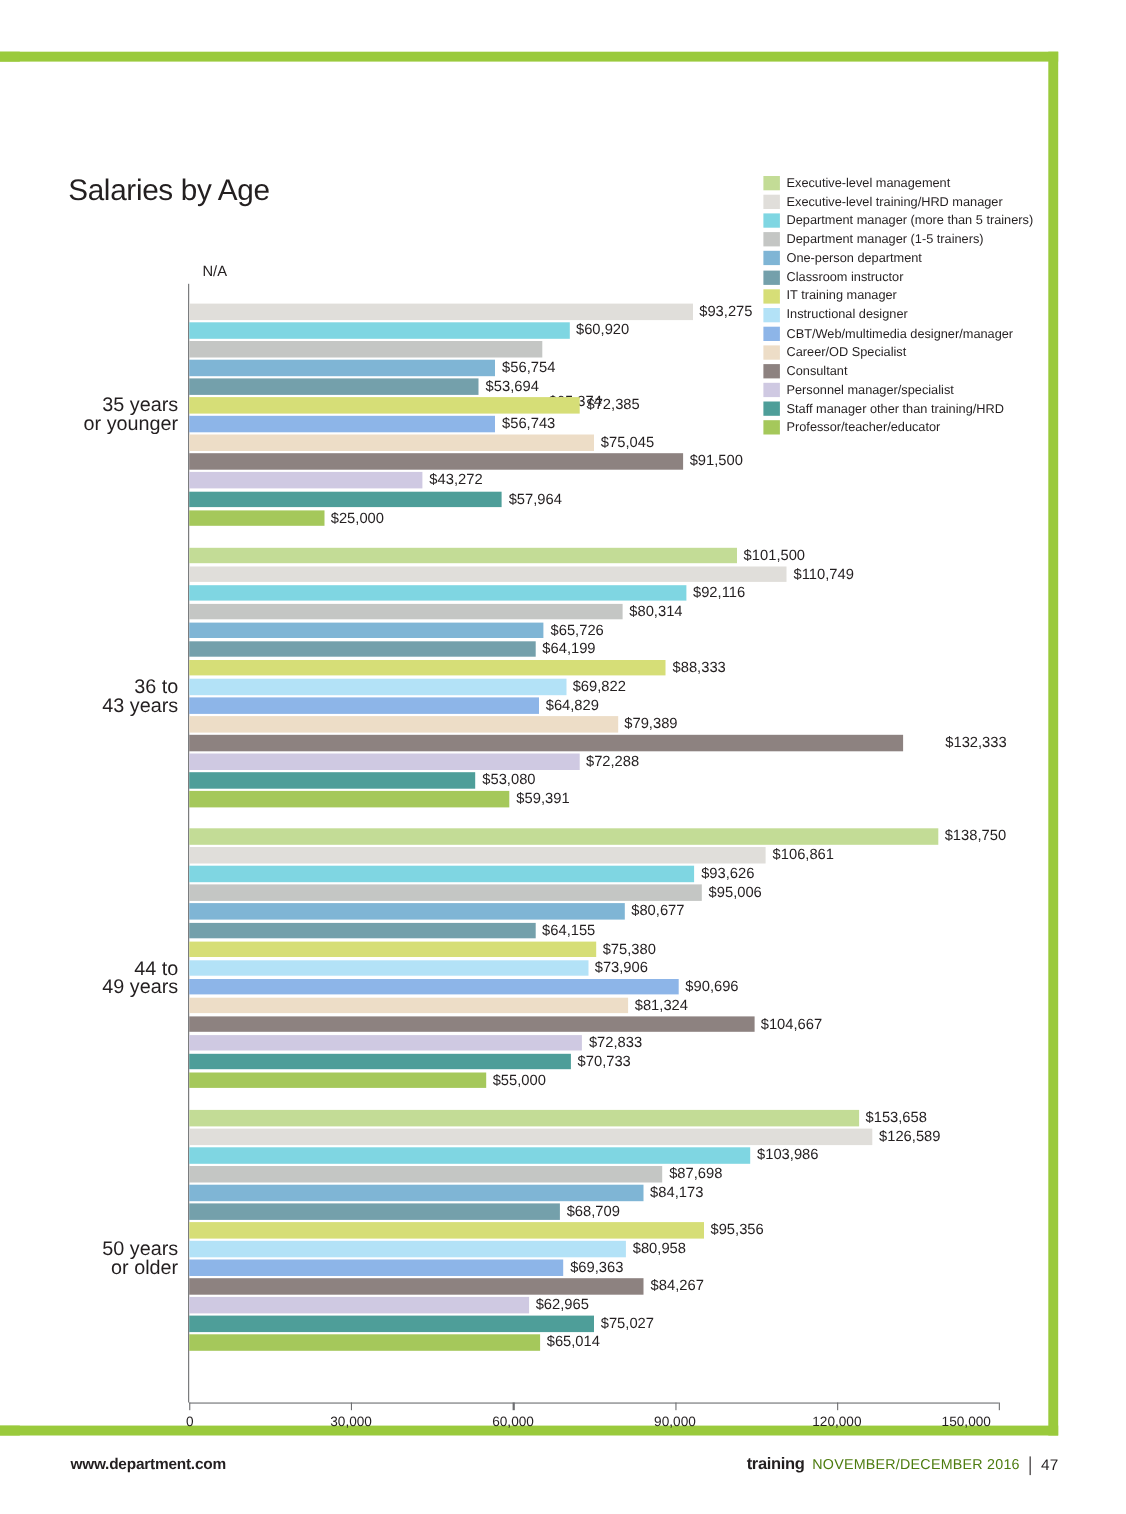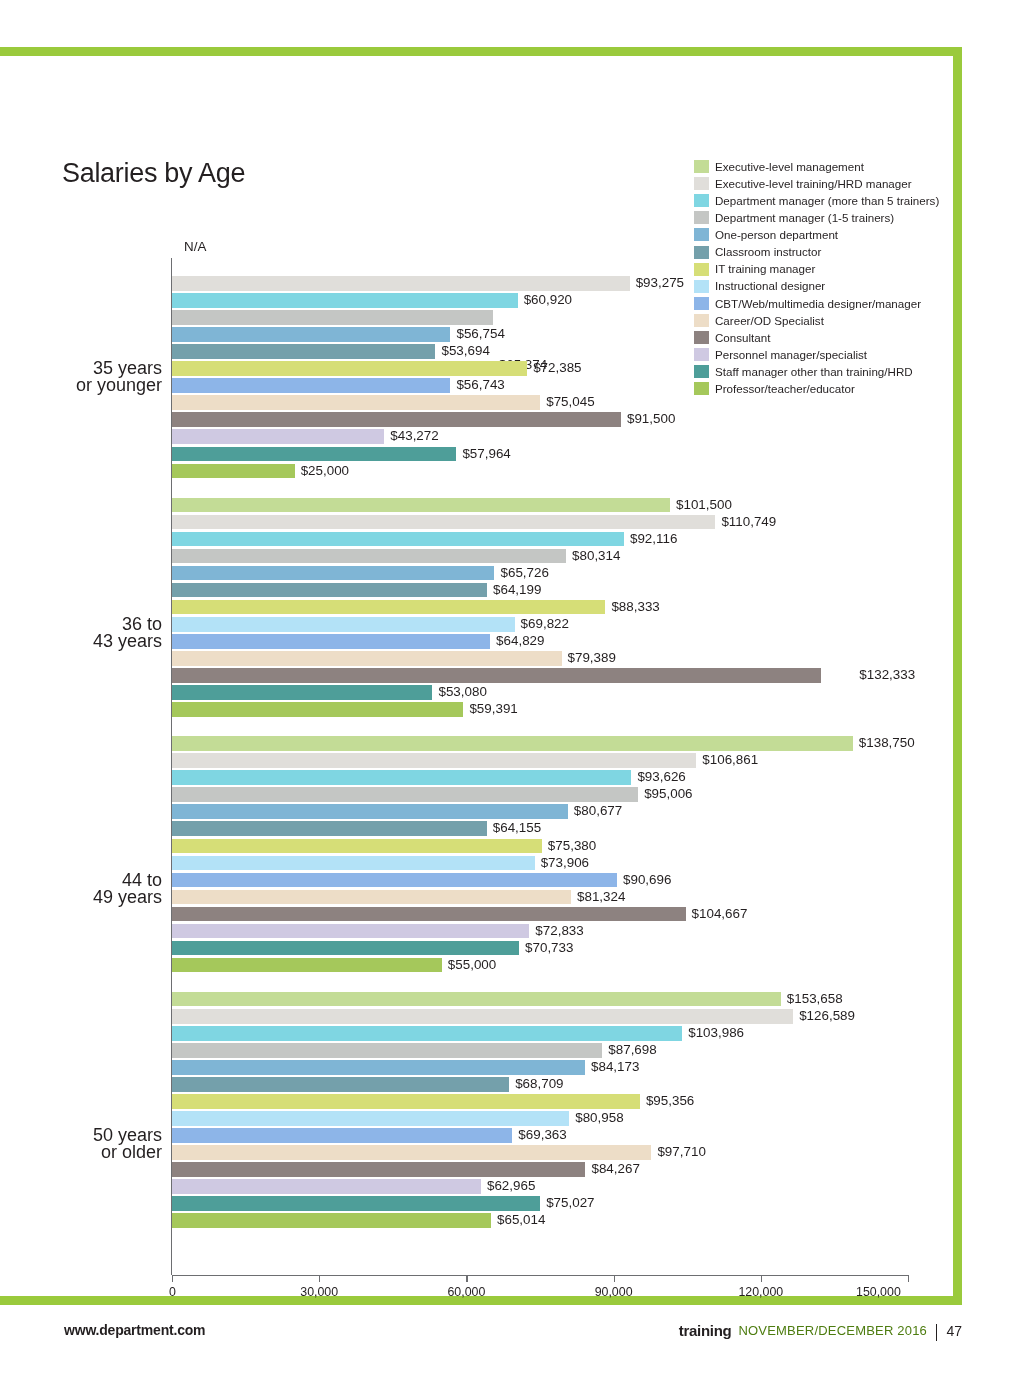--- a/index.html
+++ b/index.html
@@ -379,20 +379,24 @@
       </div>
       <div class="bar-row">
         <div class="bar" style="width: 389.535px; background: rgb(237, 221, 199);"></div>
         <span class="bar-value" style="left: 395.535px;">$79,389</span>
       </div>
       <div class="bar-row">
         <div class="bar" style="width: 649.314px; background: rgb(141, 130, 128);"></div>
         <span class="bar-value" style="left: 655.314px; margin-left: 32px;">$132,333</span>
       </div>
       <div class="bar-row">
+        <div class="bar" style="width: 354.693px; background: rgb(207, 201, 226);"></div>
+        <span class="bar-value" style="left: 360.693px;">$72,288</span>
+      </div>
+      <div class="bar-row">
         <div class="bar" style="width: 260.446px; background: rgb(78, 158, 153);"></div>
         <span class="bar-value" style="left: 266.446px;">$53,080</span>
       </div>
       <div class="bar-row">
         <div class="bar" style="width: 291.412px; background: rgb(165, 200, 91);"></div>
         <span class="bar-value" style="left: 297.412px;">$59,391</span>
       </div>
     </div>
     <div class="group-gap"></div>
     <div class="group">
@@ -483,24 +487,20 @@
         <div class="bar" style="width: 467.88px; background: rgb(214, 222, 119);"></div>
         <span class="bar-value" style="left: 473.88px;">$95,356</span>
       </div>
       <div class="bar-row">
         <div class="bar" style="width: 397.234px; background: rgb(179, 226, 247);"></div>
         <span class="bar-value" style="left: 403.234px;">$80,958</span>
       </div>
       <div class="bar-row">
         <div class="bar" style="width: 340.341px; background: rgb(141, 181, 232);"></div>
         <span class="bar-value" style="left: 346.341px;">$69,363</span>
-      </div>
-      <div class="bar-row">
-        <div class="bar" style="width: 479.43px; background: rgb(237, 221, 199);"></div>
-        <span class="bar-value" style="left: 485.43px;">$97,710</span>
       </div>
       <div class="bar-row">
         <div class="bar" style="width: 413.47px; background: rgb(141, 130, 128);"></div>
         <span class="bar-value" style="left: 419.47px;">$84,267</span>
       </div>
       <div class="bar-row">
         <div class="bar" style="width: 308.948px; background: rgb(207, 201, 226);"></div>
         <span class="bar-value" style="left: 314.948px;">$62,965</span>
       </div>
       <div class="bar-row">

